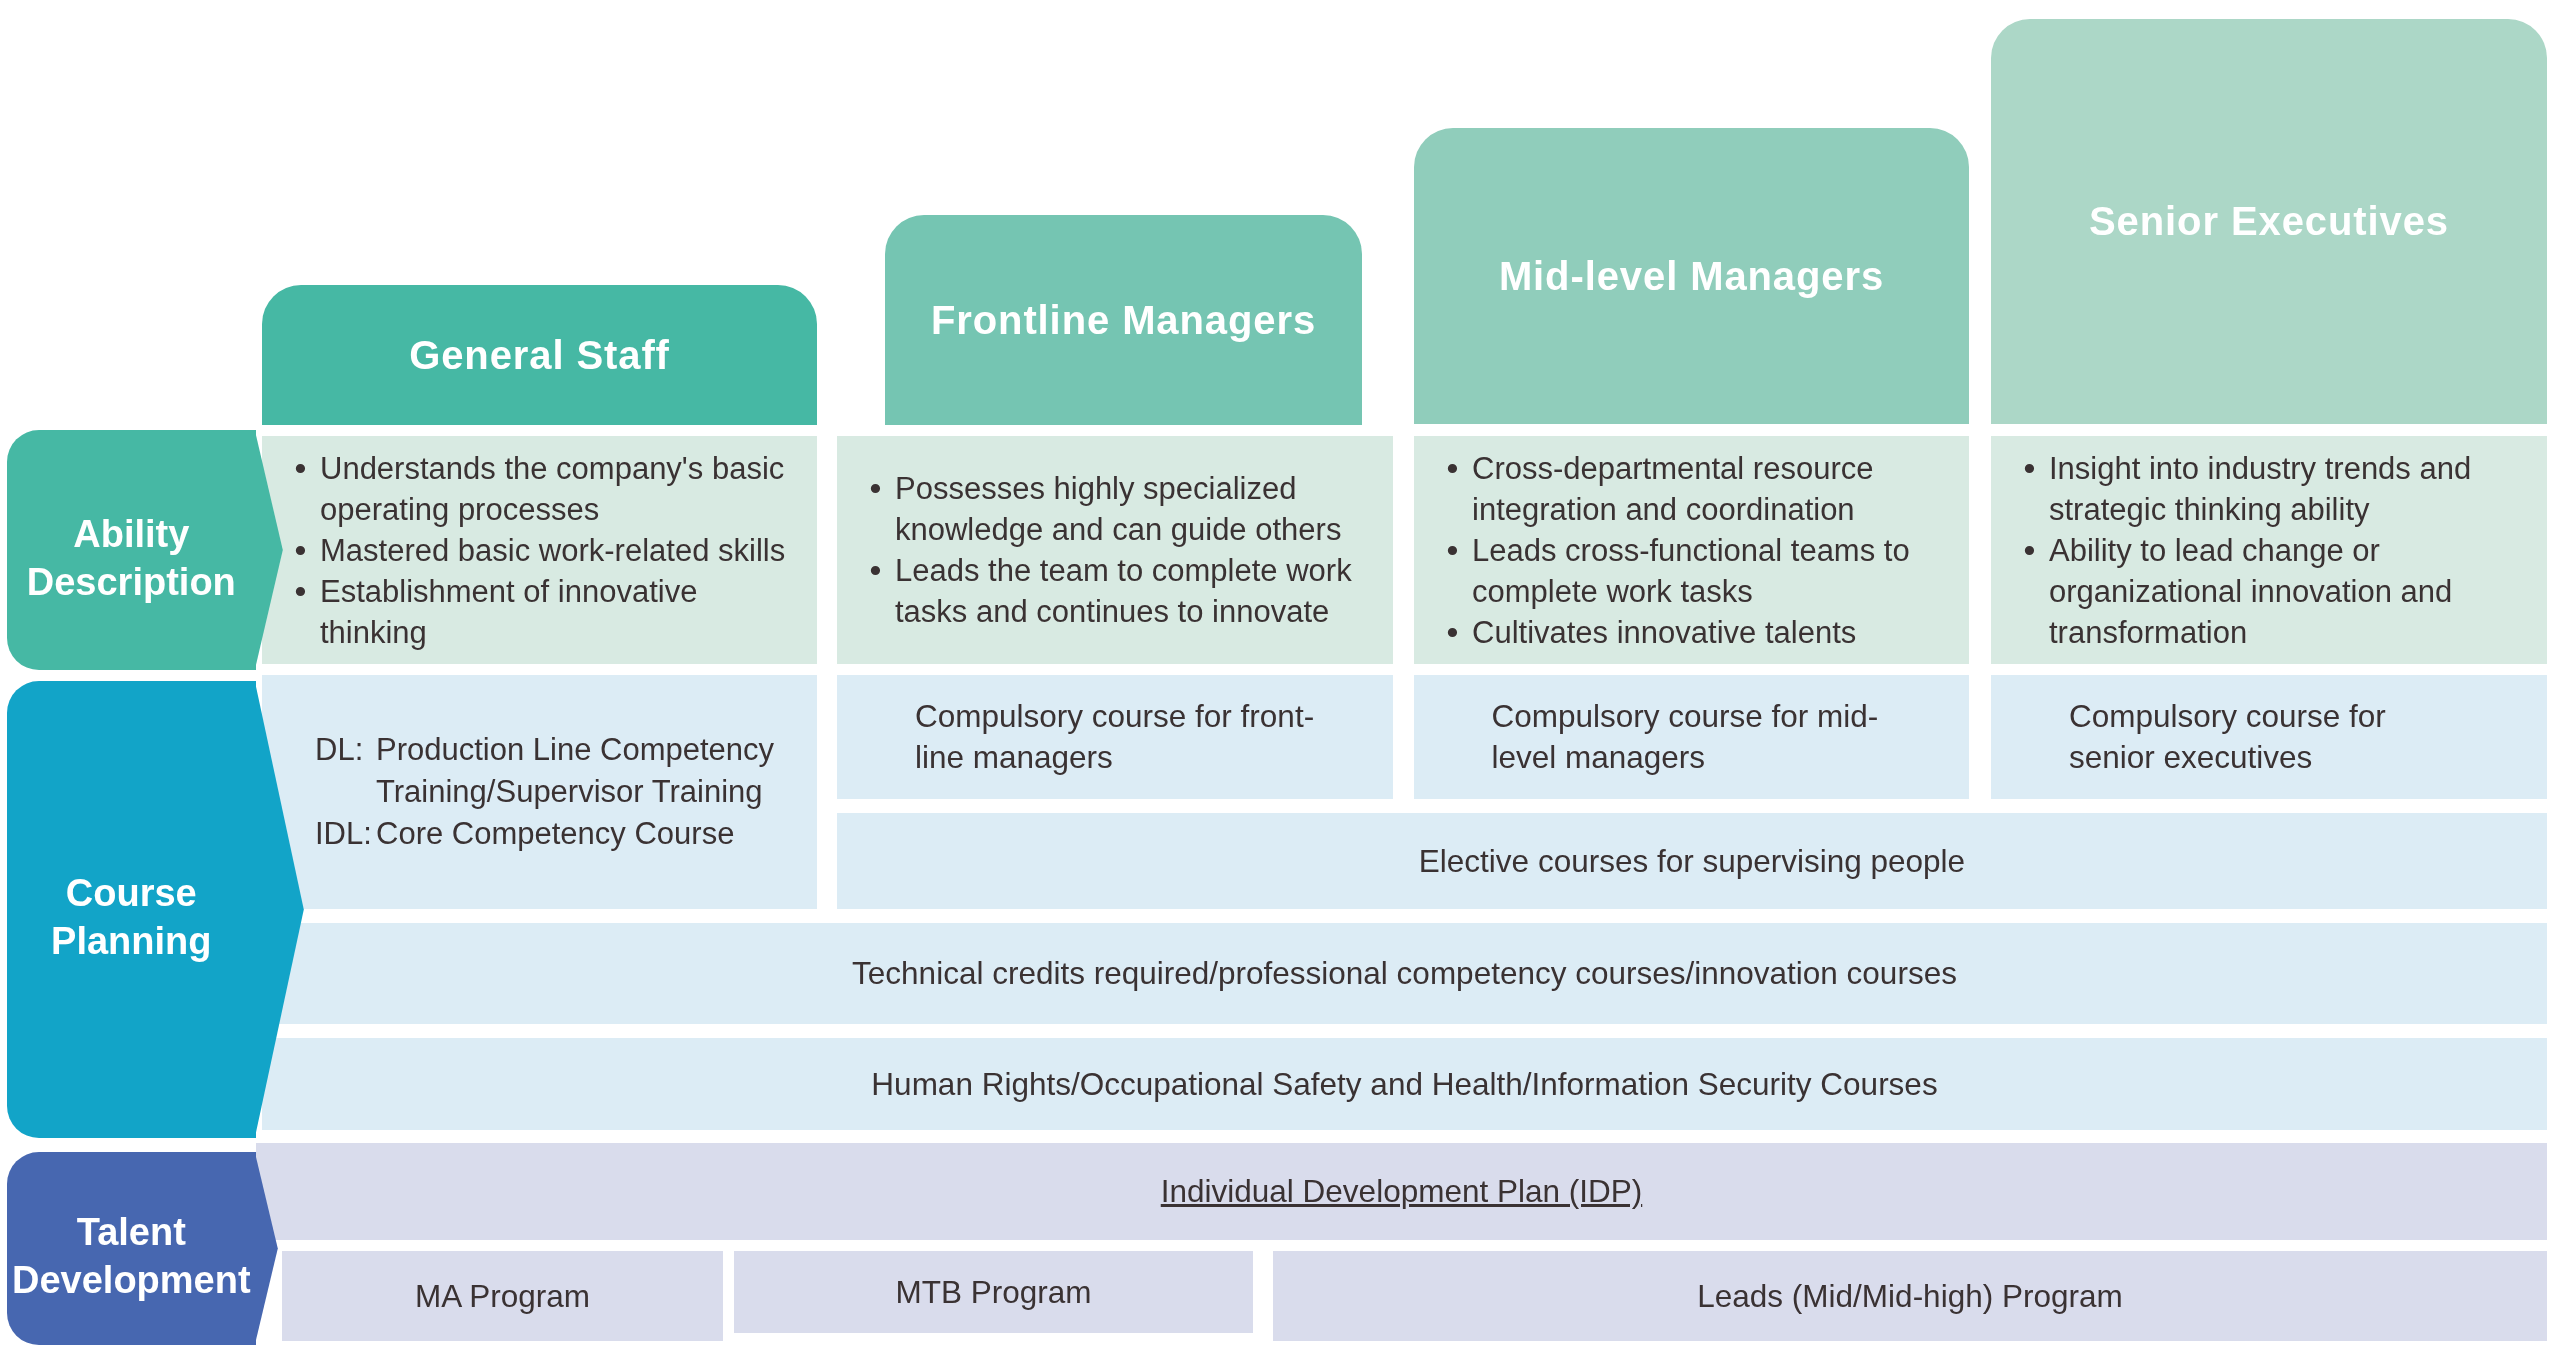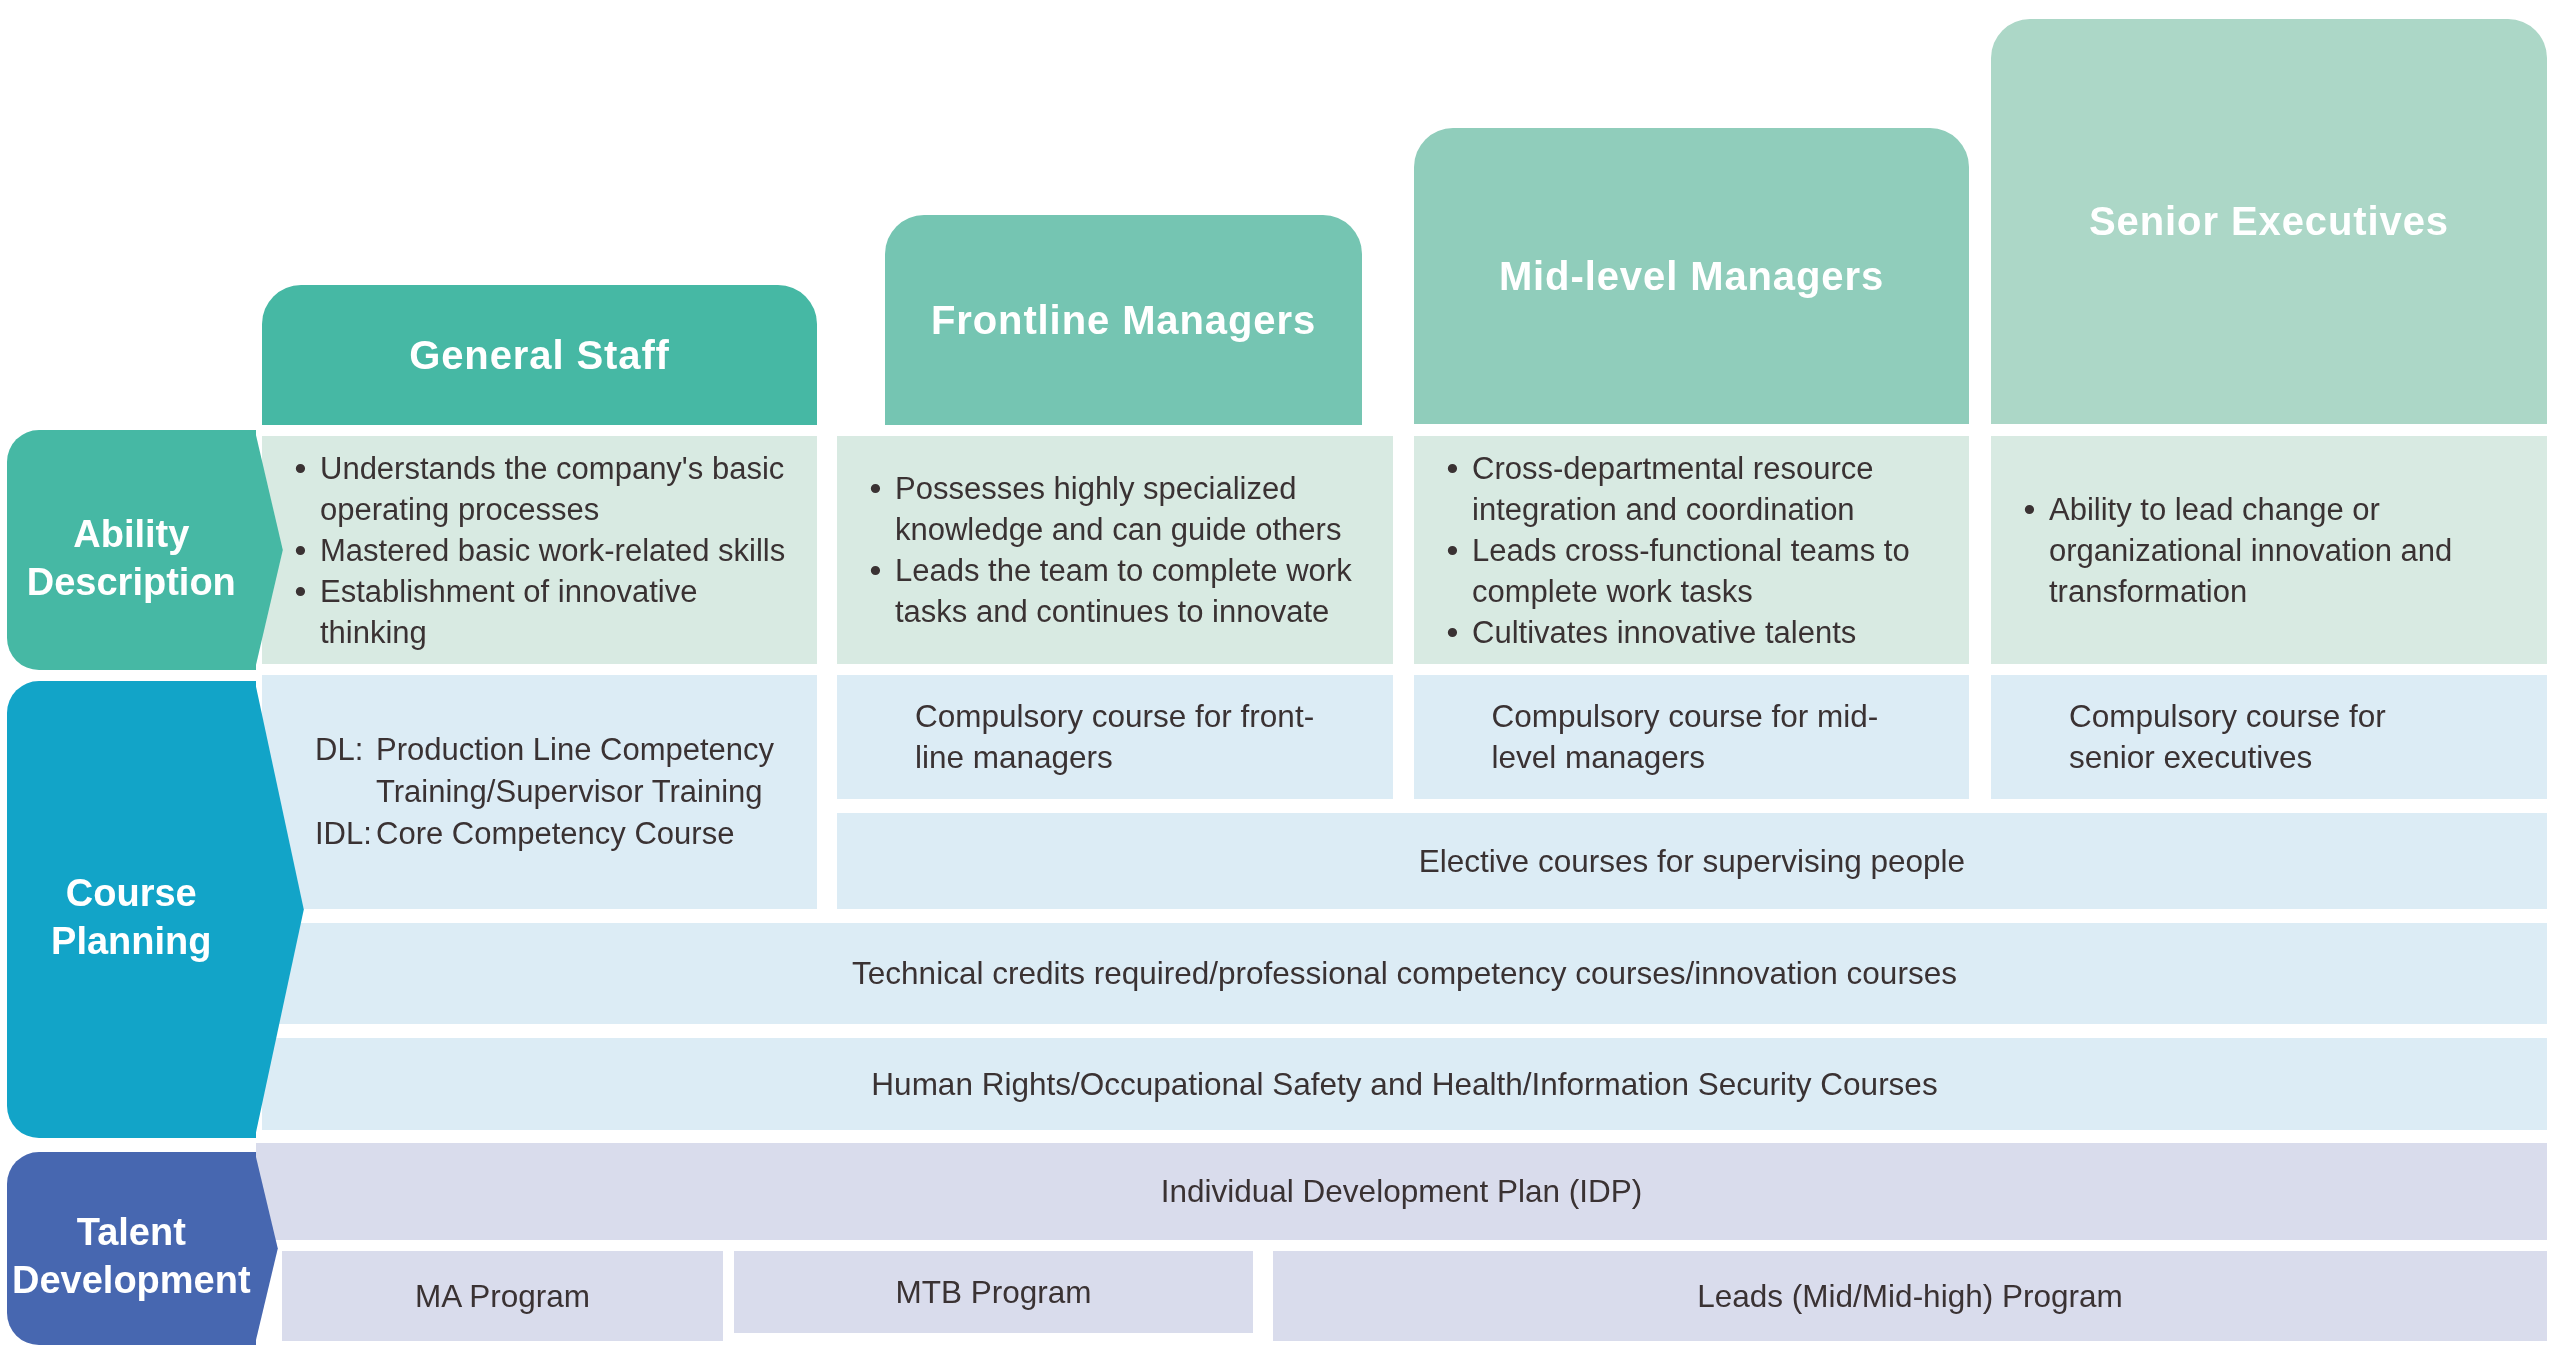--- a/index.html
+++ b/index.html
@@ -89,21 +89,21 @@
     column-gap: 0;
     row-gap: 0;
     padding-left: 53px;
     font-size: 31px;
     line-height: 42px;
   }
   .dl-grid .dl-label { text-align: left; white-space: nowrap; }
   .dl-grid .dl-text  { max-width: 409px; }
 
   
-  .tc-idp  { left: 256px;  width: 2291px; top: 1143px; height: 97px; }
+  .tc-idp  { left: 256px;  width: 2291px; top: 1143px; height: 97px; text-decoration: underline; }
   .tc-ma   { left: 282px;  width: 441px;  top: 1251px; height: 90px; }
   .tc-mtb  { left: 734px;  width: 519px;  top: 1251px; height: 82px; }
   .tc-hipo { left: 1273px; width: 1274px; top: 1251px; height: 90px; }
 
   
   .row-arrow {
     position: absolute;
     left: 6.8px;
     z-index: 5;
   }
@@ -178,20 +178,21 @@
   </div>
   <div class="ability-cell ab-3">
     <ul class="bullet-list">
       <li>Cross-departmental resource integration and coordination</li>
       <li>Leads cross-functional teams to complete work tasks</li>
       <li>Cultivates innovative talents</li>
     </ul>
   </div>
   <div class="ability-cell ab-4">
     <ul class="bullet-list">
+      <li>Insight into industry trends and strategic thinking ability</li>
       <li>Ability to lead change or organizational innovation and transformation</li>
     </ul>
   </div>
 
   <div class="course-cell cc-dl">
     <div class="dl-grid">
       <span class="dl-label">DL:</span>
       <span class="dl-text">Production Line Competency Training/Supervisor Training</span>
       <span class="dl-label">IDL:</span>
       <span class="dl-text">Core Competency Course</span>

